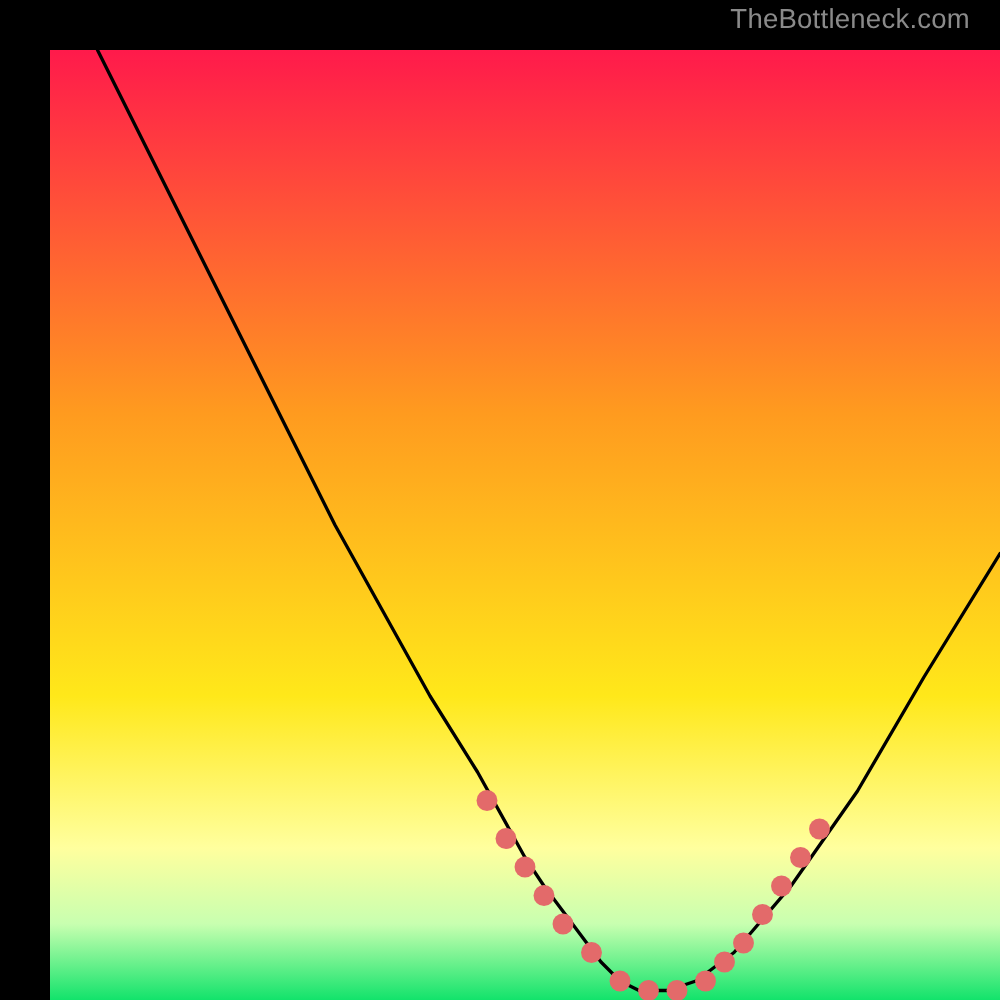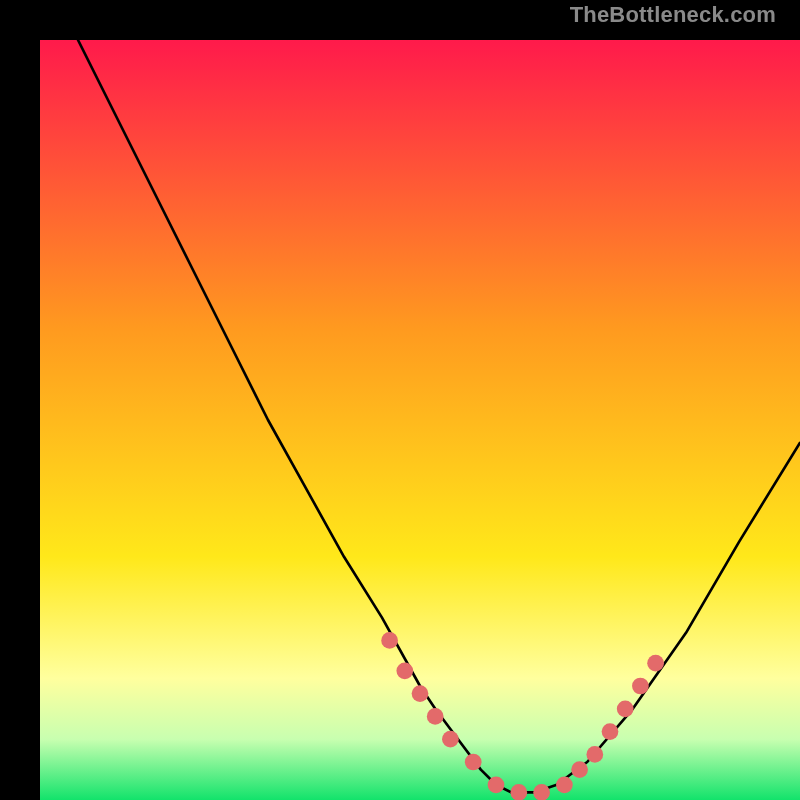--- a/index.html
+++ b/index.html
@@ -32,21 +32,21 @@
     width: 100%;
     height: 100%;
   }
   .watermark {
     position: absolute;
     top: 2px;
     right: 24px;
     font-family: Arial, Helvetica, sans-serif;
     font-size: 22px;
     color: #8a8a8a;
-    font-weight: 700;
+    font-weight: 400;
     letter-spacing: 0.2px;
   }
   svg.curve {
     position: absolute;
     left: 0;
     top: 0;
     width: 100%;
     height: 100%;
   }
 </style>

